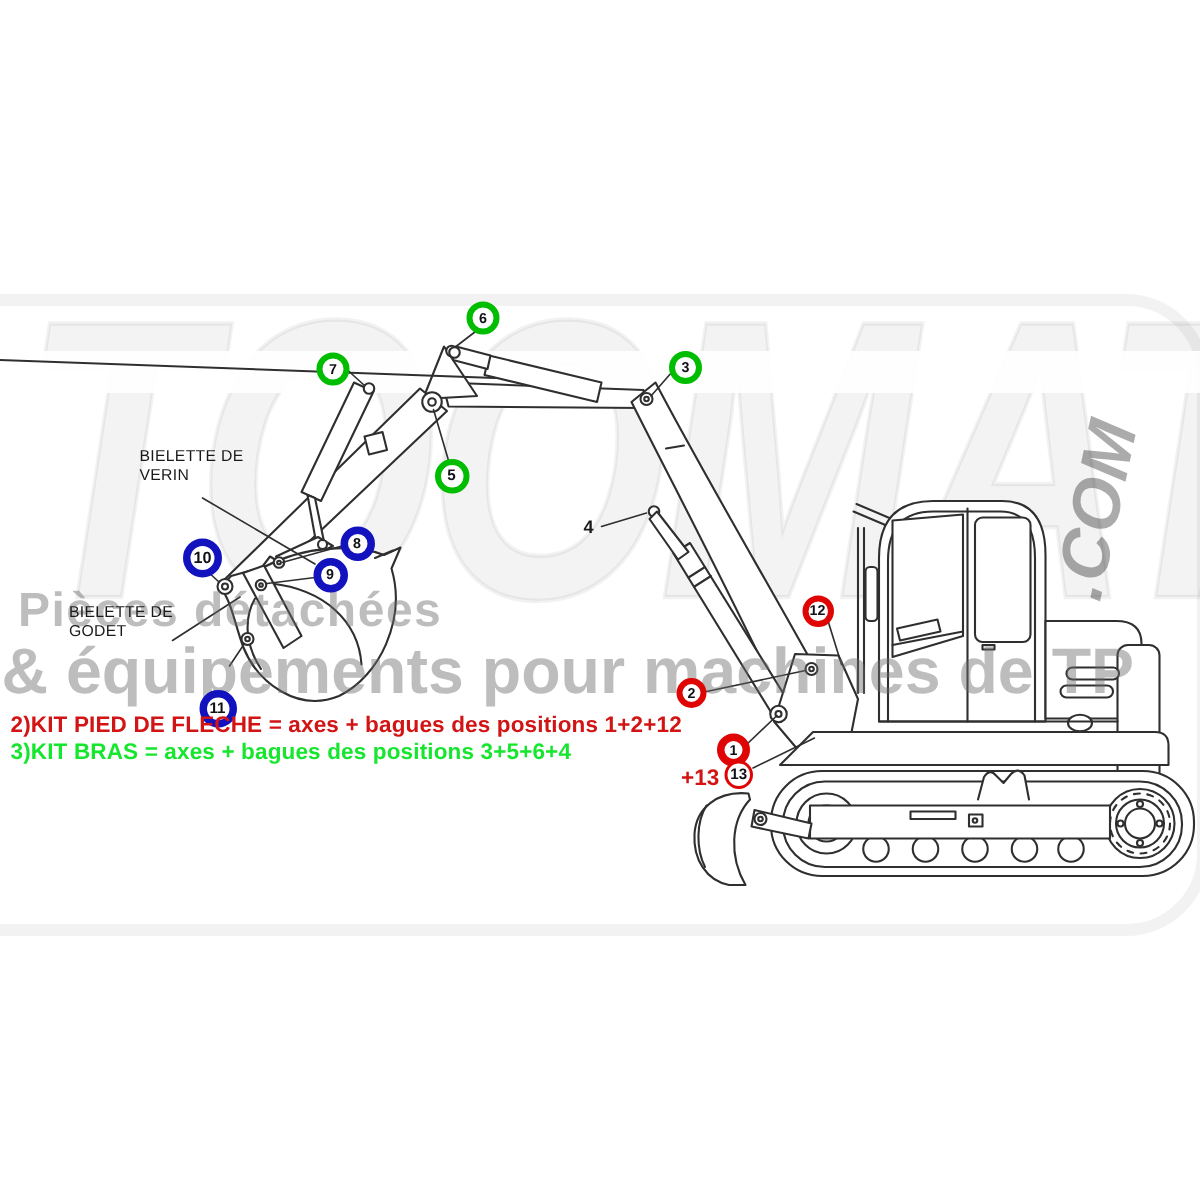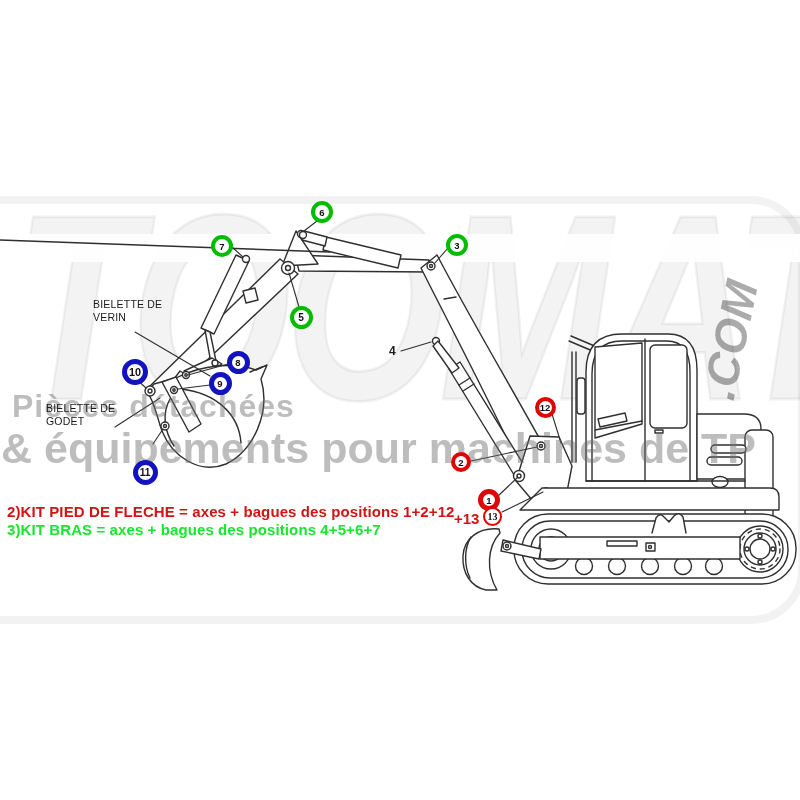--- a/index.html
+++ b/index.html
@@ -204,22 +204,22 @@
       <div class="callout" style="left: 211px; top: 235px; width: 14px; height: 14px; border: 4px solid rgb(0, 189, 0); font-size: 9.5px;">7</div>
       <div class="callout" style="left: 446px; top: 234px; width: 14px; height: 14px; border: 4px solid rgb(0, 189, 0); font-size: 9.5px;">3</div>
       <div class="callout" style="left: 289.5px; top: 305.5px; width: 15px; height: 15px; border: 4px solid rgb(0, 189, 0); font-size: 10.125px;">5</div>
       <div class="callout" style="left: 226.5px; top: 350.5px; width: 13px; height: 13px; border: 5px solid rgb(18, 18, 190); font-size: 9.5px;">8</div>
       <div class="callout" style="left: 208.5px; top: 371.5px; width: 13px; height: 13px; border: 5px solid rgb(18, 18, 190); font-size: 9.5px;">9</div>
       <div class="callout" style="left: 122px; top: 358.5px; width: 16px; height: 16px; border: 5.5px solid rgb(18, 18, 190); font-size: 10.8px;">10</div>
       <div class="callout" style="left: 132.5px; top: 460px; width: 15px; height: 15px; border: 5px solid rgb(18, 18, 190); font-size: 10.125px;">11</div>
       <div class="callout" style="left: 534.5px; top: 381.5px; width: 13px; height: 13px; border: 4px solid rgb(224, 5, 5); font-size: 9.5px; margin-top: 15px;">12</div>
       <div class="callout" style="left: 451px; top: 452px; width: 12px; height: 12px; border: 4px solid rgb(224, 5, 5); font-size: 9.5px;">2</div>
       <div class="callout" style="left: 478px; top: 489px; width: 12px; height: 12px; border: 5px solid rgb(224, 5, 5); font-size: 9.5px;">1</div>
-      <div class="callout" style="left: 483px; top: 507px; width: 15px; height: 15px; border: 2.5px solid rgb(224, 5, 5); font-size: 10.125px; font-family: Liberation Serif, serif;">13</div>
+      <div class="callout" style="left: 483px; top: 507px; width: 15px; height: 15px; border: 2.5px solid rgb(224, 5, 5); font-size: 10.125px;">13</div>
     </div>
 
   <div id="legend">
-      <div class="legend-line" style="color: rgb(210, 20, 20); margin-top: 28px;">2)KIT PIED DE FLECHE = axes + bagues des positions 1+2+12</div>
-      <div class="legend-line" style="color: rgb(22, 230, 46);">3)KIT BRAS = axes + bagues des positions 4+5+6+7</div>
+      <div class="legend-line" style="color: rgb(210, 20, 20);">2)KIT PIED DE FLECHE = axes + bagues des positions 1+2+12</div>
+      <div class="legend-line" style="color: rgb(22, 230, 46);">3)KIT BRAS = axes + bagues des positions 3+5+6+4</div>
       <div id="legend-extra" style="color: rgb(210, 20, 20);">+13</div>
     </div>
 
 </div>
 
 </body></html>

